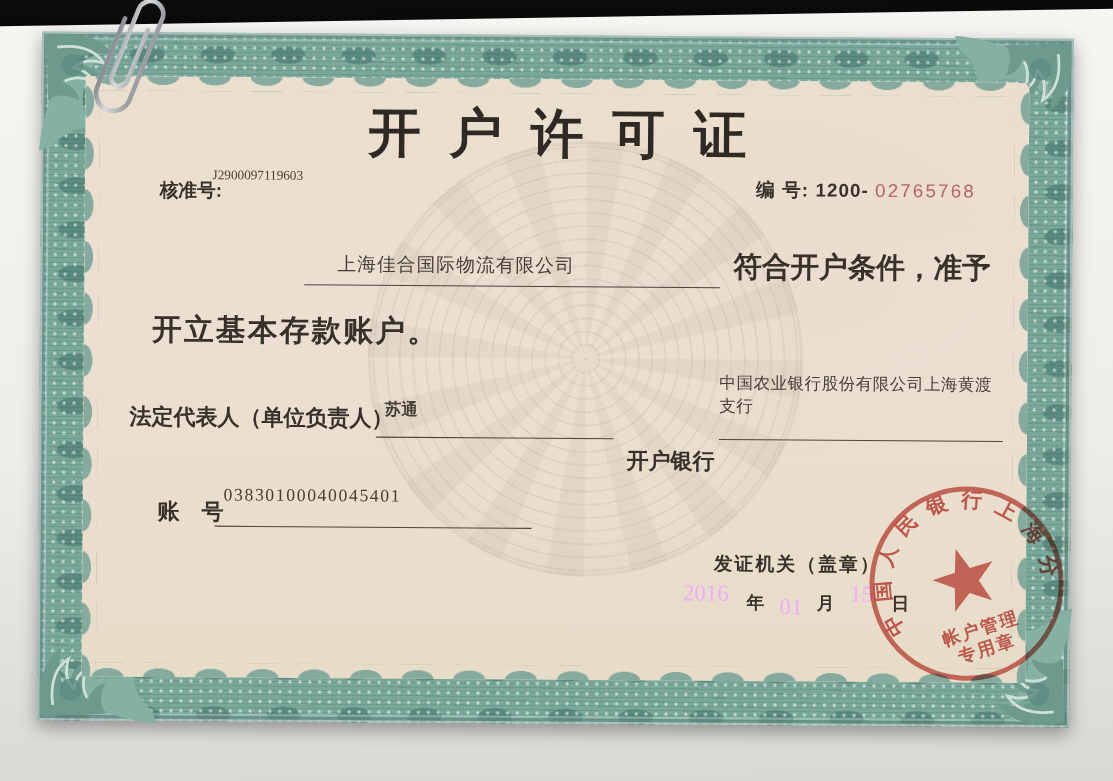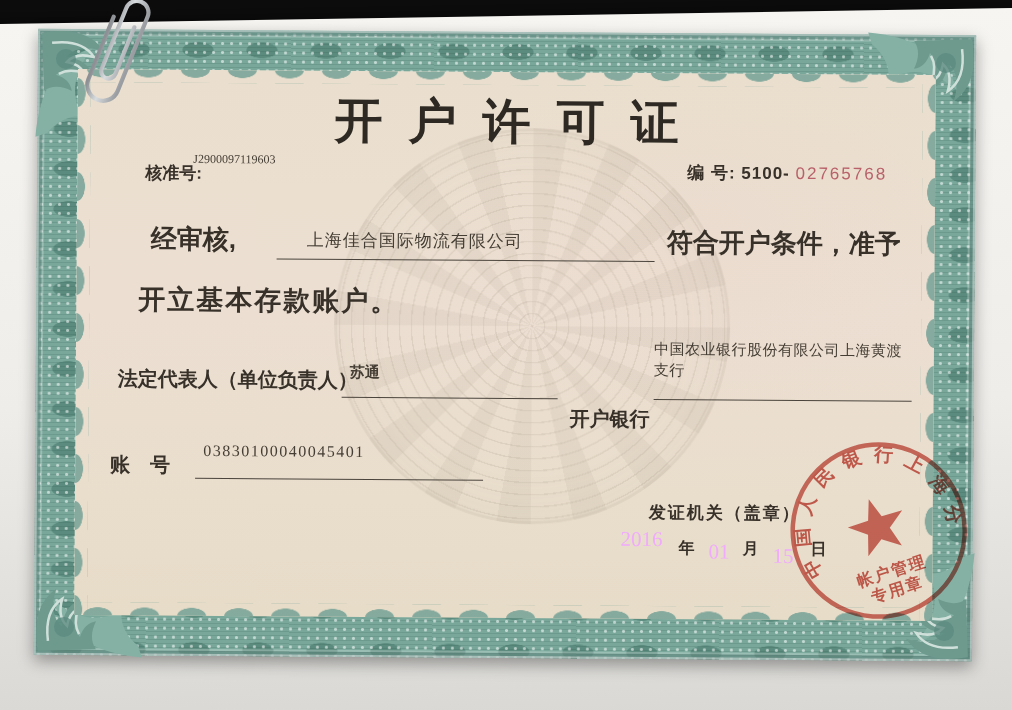--- a/index.html
+++ b/index.html
@@ -100,32 +100,32 @@
   .review-suffix{left:630px;top:192px;font-size:26px;}
   .body-line2{left:102px;top:252px;font-size:27px;letter-spacing:2px;}
 
   .legal-lbl{left:82px;top:336px;font-size:20px;}
   .legal-line{left:306px;top:366px;width:216px;height:0;}
   .legal-val{left:314px;top:332px;font-size:15px;font-weight:bold;}
   .bank-lbl{left:534px;top:336px;font-size:20px;margin-top:37px;}
   .bank-line{left:618px;top:366px;width:258px;height:0;}
   .bank-val{left:618px;top:306px;width:260px;font-size:15px;line-height:21px;letter-spacing:.5px;}
 
-  .acct-lbl{left:75px;top:422px;font-size:20px;}
+  .acct-lbl{left:108px;top:422px;font-size:20px;}
   .acct-line{left:160px;top:448px;width:288px;height:0;}
   .acct-val{left:168px;top:412px;font-size:16px;letter-spacing:1.5px;}
 
   .issuer{left:614px;top:468px;font-size:17px;letter-spacing:2px;}
   .date-row{left:586px;top:494px;width:250px;height:42px;}
   .date-row span{position:absolute;}
   .d-num{font-family:"Liberation Serif","DejaVu Serif",serif;font-size:21px;color:#f0abfc;text-align:right;}
   .d-unit{font-size:16px;font-weight:700;}
   .d-y{left:0;top:0;} .d-yu{left:58px;top:11px;}
   .d-m{left:88px;top:0;margin-top:12px;} .d-mu{left:122px;top:11px;}
-  .d-d{left:152px;top:0;margin-top:16px;} .d-du{left:190px;top:11px;}
+  .d-d{left:152px;top:0;} .d-du{left:190px;top:11px;}
 
   .seal{position:absolute;left:749px;top:401px;width:190px;height:190px;
     transform:rotate(-18deg);opacity:.88;mix-blend-mode:multiply;}
 
   .paperclip{position:absolute;left:86px;top:-8px;width:66px;height:124px;
     transform:rotate(22deg);z-index:5;}
 </style>
 </head>
 <body>
 
@@ -169,25 +169,24 @@
 
     <div class="watermark"></div>
 
     <div class="content">
       <div class="abs title">开户许可证</div>
 
       <div class="abs approval lbl">核准号:</div>
       <div class="abs approval-val val">J2900097119603</div>
 
       <div class="abs serial">
-        <span class="lbl">编 号: 5100-</span>
+        <span class="lbl">编 号: 1200-</span>
         <span class="serial-val">02765768</span>
       </div>
 
-      <div class="abs review-prefix lbl">经审核,</div>
       <div class="abs company-line u"></div>
       <div class="abs company-val val">上海佳合国际物流有限公司</div>
       <div class="abs review-suffix lbl">符合开户条件，准予</div>
       <div class="abs body-line2 lbl">开立基本存款账户。</div>
 
       <div class="abs legal-lbl lbl">法定代表人（单位负责人）</div>
       <div class="abs legal-line u"></div>
       <div class="abs legal-val val">苏通</div>
 
       <div class="abs bank-lbl lbl">开户银行</div>

